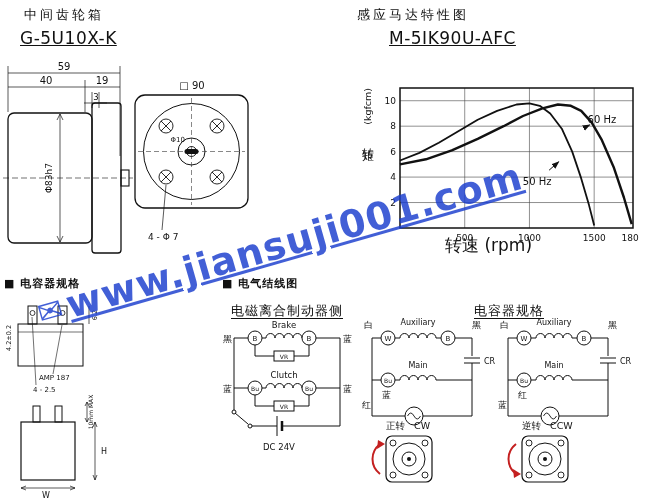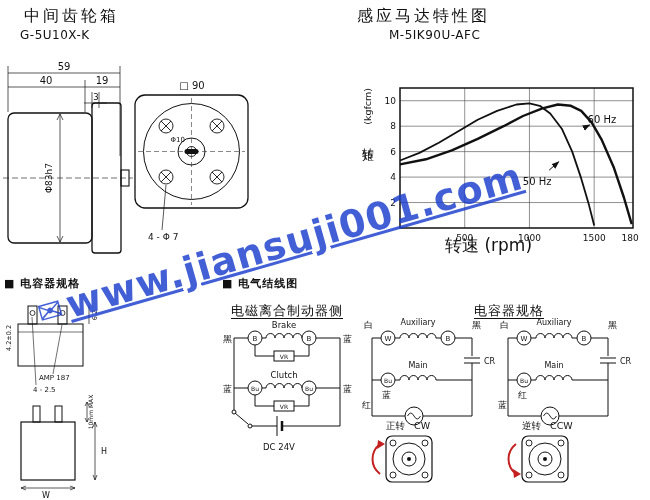--- a/index.html
+++ b/index.html
@@ -2,22 +2,22 @@
 <html><head>
 <meta charset="utf-8">
 <style>
   * { margin:0; padding:0; box-sizing:border-box; }
   html,body { width:650px; height:500px; }
   body {
     position:relative; background:#ffffff; overflow:hidden;
     font-family:"DejaVu Sans","Liberation Sans",sans-serif; color:#111;
   }
   .abs { position:absolute; }
-  .title-cn { font-size:16px; letter-spacing:3px; }
-  .model { font-size:12px; letter-spacing:0.5px; }
+  .title-cn { font-size:13px; letter-spacing:3px; }
+  .model { font-size:17px; letter-spacing:0.5px;text-decoration:underline; }
   .sec-header { font-size:11px; font-weight:bold; letter-spacing:1px; }
   .sub-title { font-size:13px; text-decoration:underline; text-underline-offset:3px; letter-spacing:1px; }
   .vert { writing-mode:vertical-rl; }
   .vert-up { writing-mode:vertical-rl; transform:rotate(180deg); }
   svg text { font-family:"DejaVu Sans","Liberation Sans",sans-serif; fill:#111; }
   .watermark {
     position:absolute; left:38px; top:292px; width:580px;
     transform:rotate(-16deg); transform-origin:0 50%;
     font-size:38px; font-weight:bold; letter-spacing:1px;
     color:rgba(25,60,205,0.82); text-decoration:underline;

